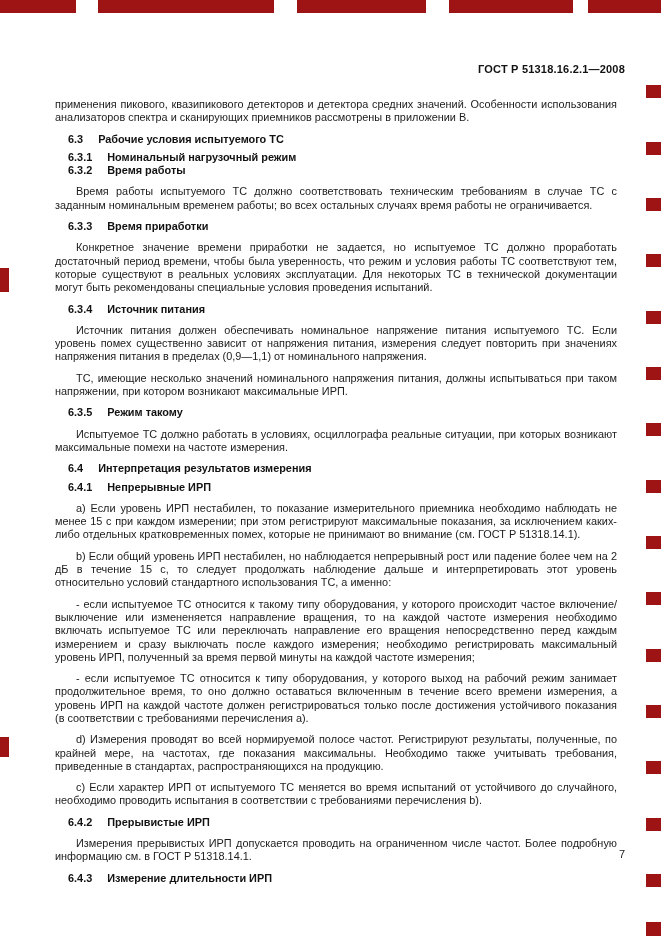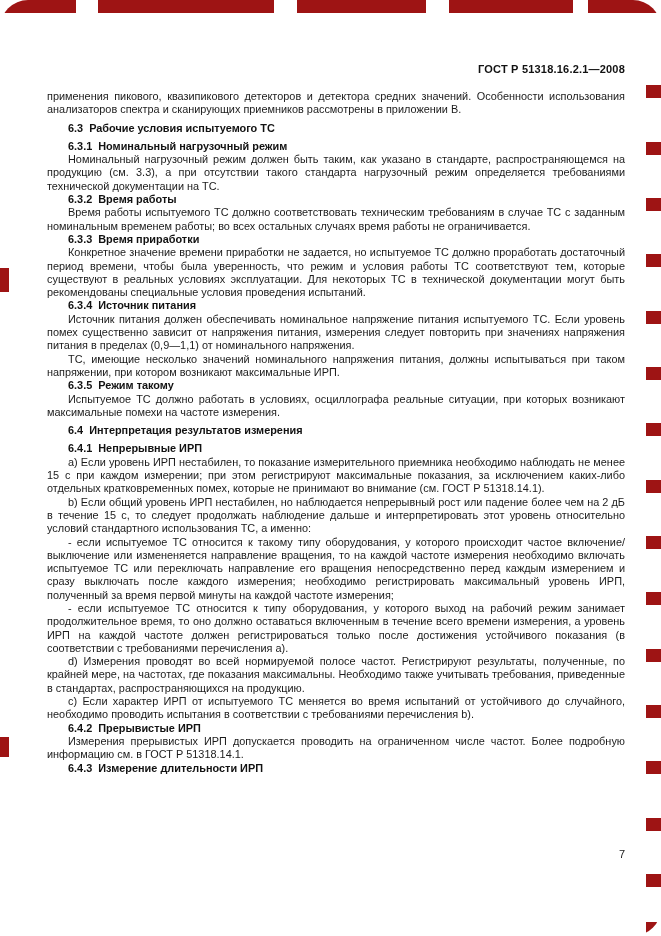--- a/index.html
+++ b/index.html
@@ -10,21 +10,20 @@
     background: #ffffff;
     font-family: "Liberation Sans", sans-serif;
   }
   .page {
     position: absolute;
     top: 0; left: 0;
     width: 661px;
     height: 936px;
     overflow: hidden;
     background: #ffffff;
-    border-radius: 28px;
   }
   .scan-mark {
     position: absolute;
   }
   .doc-header {
     position: absolute;
     top: 63px;
     left: 47px;
     width: 578px;
     text-align: right;
@@ -36,38 +35,38 @@
   .doc-body {
     position: absolute;
     top: 90px;
     left: 47px;
     width: 578px;
     font-size: 10.9px;
     line-height: 13.3px;
     color: #1b1b1b;
   }
   p.para {
-    margin: 0;
+    margin: 8px;
     text-align: justify;
     text-indent: 21px;
   }
   p.para.no-indent {
     text-indent: 0;
   }
   .heading {
     margin: 0;
     font-weight: bold;
     text-indent: 21px;
     color: #121212;
   }
   .heading.h2 {
     margin: 5px 0 5px 0;
   }
   .heading .title {
-    margin-left: 6px;
+    margin-left: 15px;
   }
   .italic {
   }
   .page-number {
     position: absolute;
     top: 848px;
     left: 47px;
     width: 578px;
     text-align: right;
     font-size: 11px;
@@ -101,21 +100,20 @@
       <div class="scan-mark" style="left: 646px; top: 874px; width: 15px; height: 13px; background: rgb(158, 20, 20);"></div>
       <div class="scan-mark" style="left: 646px; top: 922px; width: 15px; height: 14px; background: rgb(158, 20, 20);"></div>
       <div class="scan-mark" style="left: 0px; top: 268px; width: 9px; height: 24px; background: rgb(158, 20, 20);"></div>
       <div class="scan-mark" style="left: 0px; top: 737px; width: 9px; height: 20px; background: rgb(158, 20, 20);"></div>
     </div>
   <div class="doc-header">ГОСТ Р 51318.16.2.1—2008</div>
   <div class="doc-body">
       <p class="para no-indent"><span>применения пикового, квазипикового детекторов и детектора средних значений. Особенности использования анализаторов спектра и сканирующих приемников рассмотрены в приложении В.</span></p>
       <div class="heading h2"><span class="num">6.3</span><span class="title">Рабочие условия испытуемого ТС</span></div>
       <div class="heading h3"><span class="num">6.3.1</span><span class="title">Номинальный нагрузочный режим</span></div>
-      <p class="para"><span>Номинальный нагрузочный режим должен быть таким, как указано в стандарте, распространяющемся на продукцию (см. 3.3), а при отсутствии такого стандарта нагрузочный режим определяется требованиями технической документации на ТС.</span></p>
       <div class="heading h3"><span class="num">6.3.2</span><span class="title">Время работы</span></div>
       <p class="para"><span>Время работы испытуемого ТС должно соответствовать техническим требованиям в случае ТС с заданным номинальным временем работы; во всех остальных случаях время работы не ограничивается.</span></p>
       <div class="heading h3"><span class="num">6.3.3</span><span class="title">Время приработки</span></div>
       <p class="para"><span>Конкретное значение времени приработки не задается, но испытуемое ТС должно проработать достаточный период времени, чтобы была уверенность, что режим и условия работы ТС соответствуют тем, которые существуют в реальных условиях эксплуатации. Для некоторых ТС в технической документации могут быть рекомендованы специальные условия проведения испытаний.</span></p>
       <div class="heading h3"><span class="num">6.3.4</span><span class="title">Источник питания</span></div>
       <p class="para"><span>Источник питания должен обеспечивать номинальное напряжение питания испытуемого ТС. Если уровень помех существенно зависит от напряжения питания, измерения следует повторить при значениях напряжения питания в пределах (0,9—1,1) от номинального напряжения.</span></p>
       <p class="para"><span>ТС, имеющие несколько значений номинального напряжения питания, должны испытываться при таком напряжении, при котором возникают максимальные ИРП.</span></p>
       <div class="heading h3"><span class="num">6.3.5</span><span class="title">Режим такому</span></div>
       <p class="para"><span>Испытуемое ТС должно работать в условиях, осциллографа реальные ситуации, при которых возникают максимальные помехи на частоте измерения.</span></p>
       <div class="heading h2"><span class="num">6.4</span><span class="title">Интерпретация результатов измерения</span></div>

